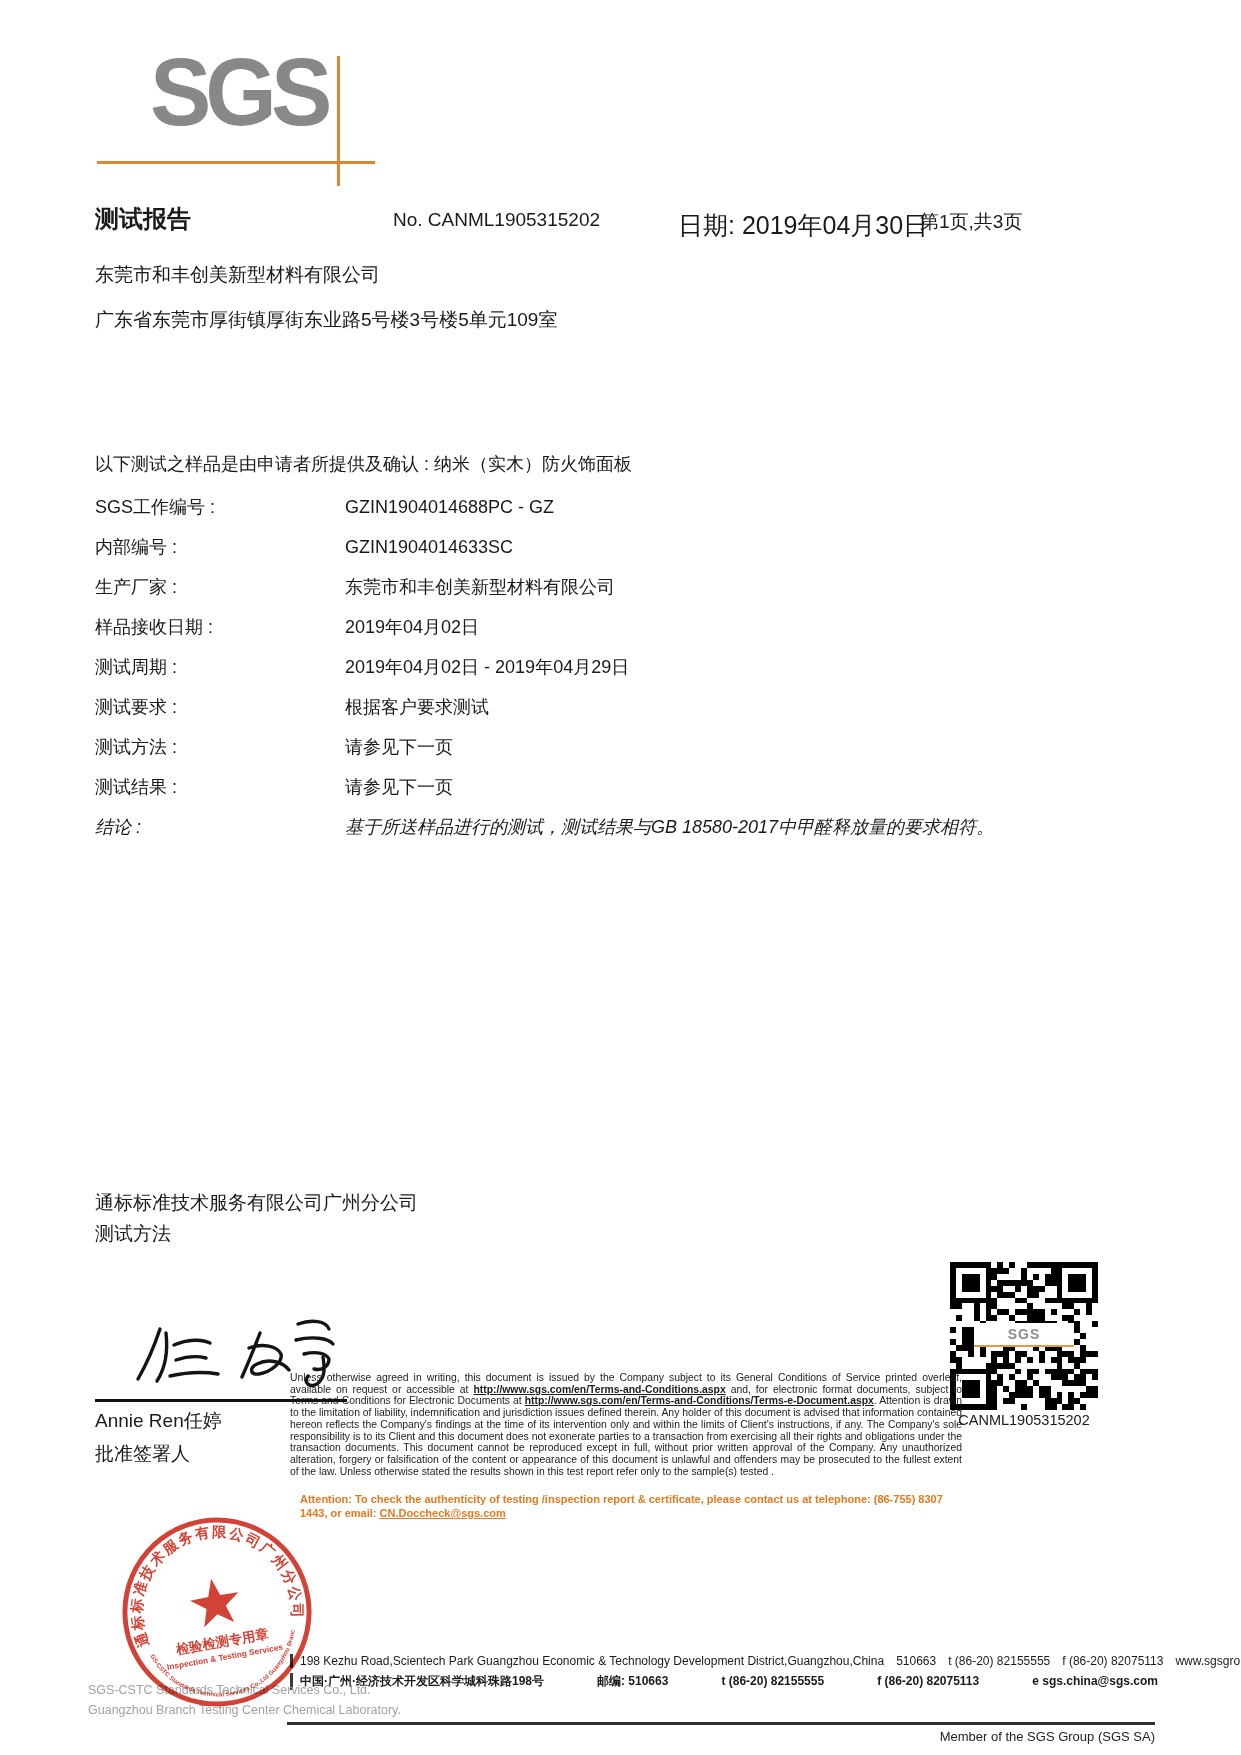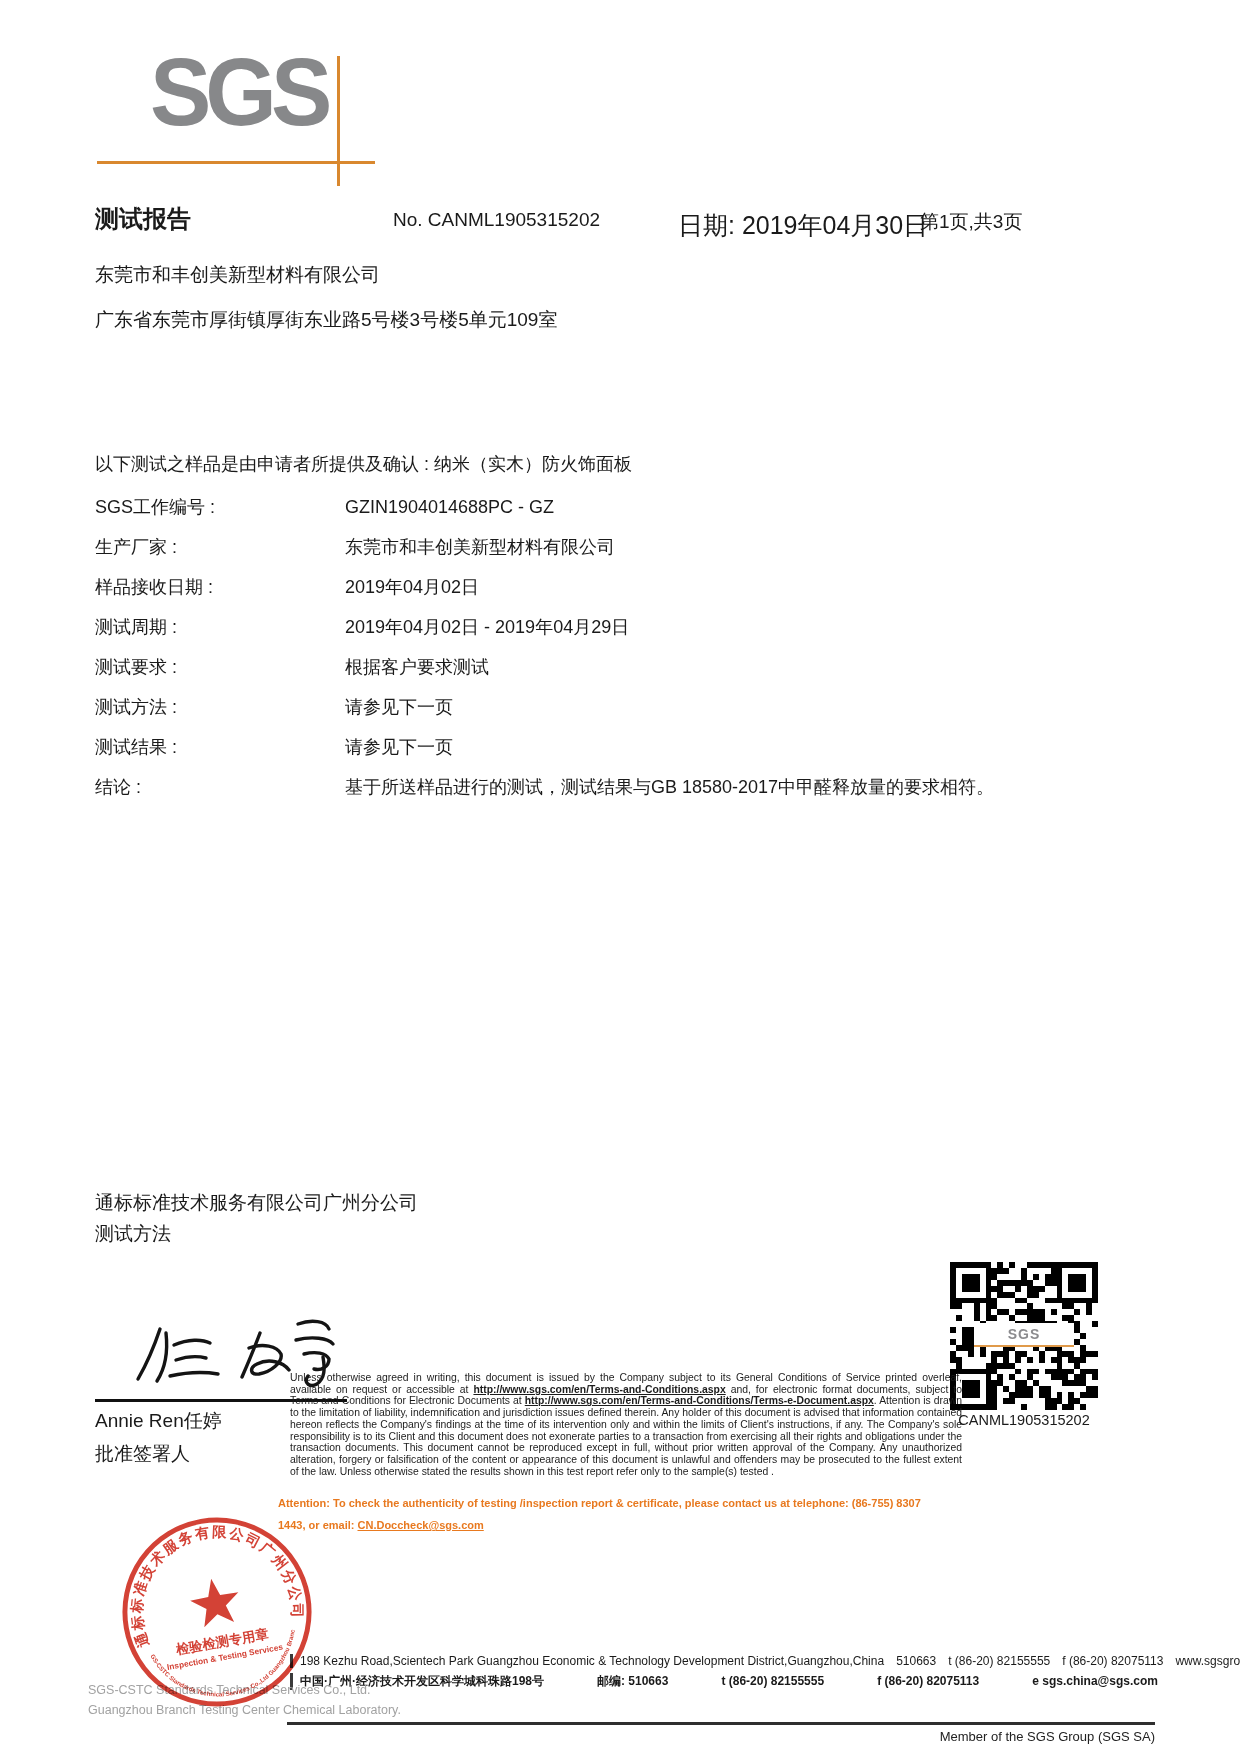--- a/index.html
+++ b/index.html
@@ -24,21 +24,21 @@
   .applicant-name{left:95px;top:262px;font-size:19px;}
   .applicant-address{left:95px;top:307px;font-size:19px;}
   .sample-line{left:95px;top:452px;font-size:18px;}
 
   
   .fields{left:95px;top:494px;width:1030px;}
   .frow{display:flex;line-height:26px;margin-bottom:14px;font-size:18px;}
   .frow .fl{width:250px;flex:none;}
   .frow .fv{width:660px;}
   .frow:nth-child(4),.frow:nth-child(8){margin-top:6px;}
-  .frow:nth-child(9){margin-top:8px;}
+  .frow:nth-child(9){margin-top:8px;font-style:italic;}
 
   
   .issuer-company{left:95px;top:1190px;font-size:19px;}
   .issuer-signlabel{left:95px;top:1221px;font-size:19px;}
   .sig-svg{left:130px;top:1313px;}
   .sig-line{left:95px;top:1399px;width:252px;height:3px;background:#111;}
   .sig-name{left:95px;top:1408px;font-size:19px;}
   .sig-title{left:95px;top:1441px;font-size:19px;}
 
   
@@ -53,21 +53,21 @@
 
   
   .stamp{left:118px;top:1513px;width:198px;height:198px;transform:rotate(-10deg);
          opacity:.93;mix-blend-mode:multiply;z-index:5;}
   .stamp-company-lines{left:88px;top:1680px;font-size:12.5px;color:#a2a2a2;line-height:1.6;z-index:1;}
 
   
   .legal{left:290px;top:1372px;width:672px;font-size:10.4px;line-height:11.7px;
          text-align:justify;color:#1c1c1c;}
   .legal .u{text-decoration:underline;font-weight:bold;}
-  .attention{left:278px;top:1492px;width:672px;font-size:11px;line-height:22px;
+  .attention{left:300px;top:1492px;width:672px;font-size:11px;line-height:14px;
          font-weight:bold;color:#e8791f;}
   .attention .u{text-decoration:underline;}
 
   .addr{left:290px;top:1654px;width:880px;}
   .addr-line{display:flex;align-items:baseline;border-left:3px solid #3a3a3a;
          padding-left:7px;margin-bottom:5px;white-space:nowrap;justify-content:space-between;}
   .addr-line .seg{margin-right:12px;}
   .addr-en .seg-a{font-size:10px;}
   .addr-en .seg{font-size:12px;}
   .addr-cn .seg{font-size:12px;font-weight:bold;}
@@ -91,20 +91,24 @@
 
   <div class="abs applicant-name">东莞市和丰创美新型材料有限公司</div>
   <div class="abs applicant-address">广东省东莞市厚街镇厚街东业路5号楼3号楼5单元109室</div>
 
   <div class="abs sample-line">以下测试之样品是由申请者所提供及确认 : 纳米（实木）防火饰面板</div>
 
   <div class="abs fields">
     <div class="frow">
       <span class="fl">SGS工作编号 :</span>
       <span class="fv">GZIN1904014688PC - GZ</span>
+    </div>
+    <div class="frow">
+      <span class="fl">内部编号 :</span>
+      <span class="fv">GZIN1904014633SC</span>
     </div>
     <div class="frow">
       <span class="fl">生产厂家 :</span>
       <span class="fv">东莞市和丰创美新型材料有限公司</span>
     </div>
     <div class="frow">
       <span class="fl">样品接收日期 :</span>
       <span class="fv">2019年04月02日</span>
     </div>
     <div class="frow">

